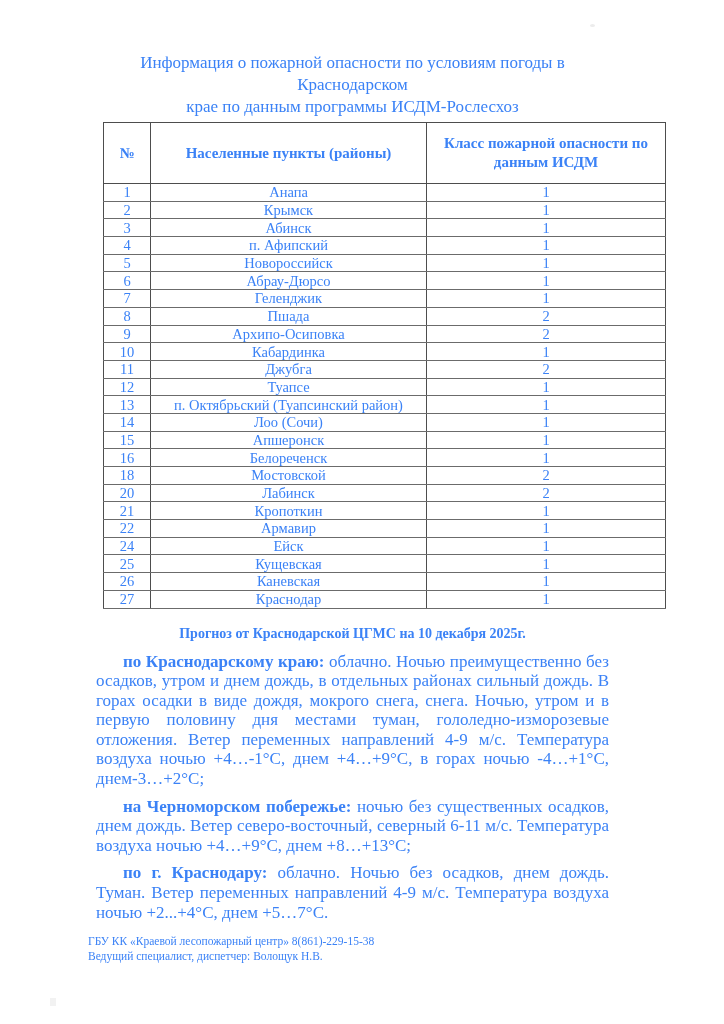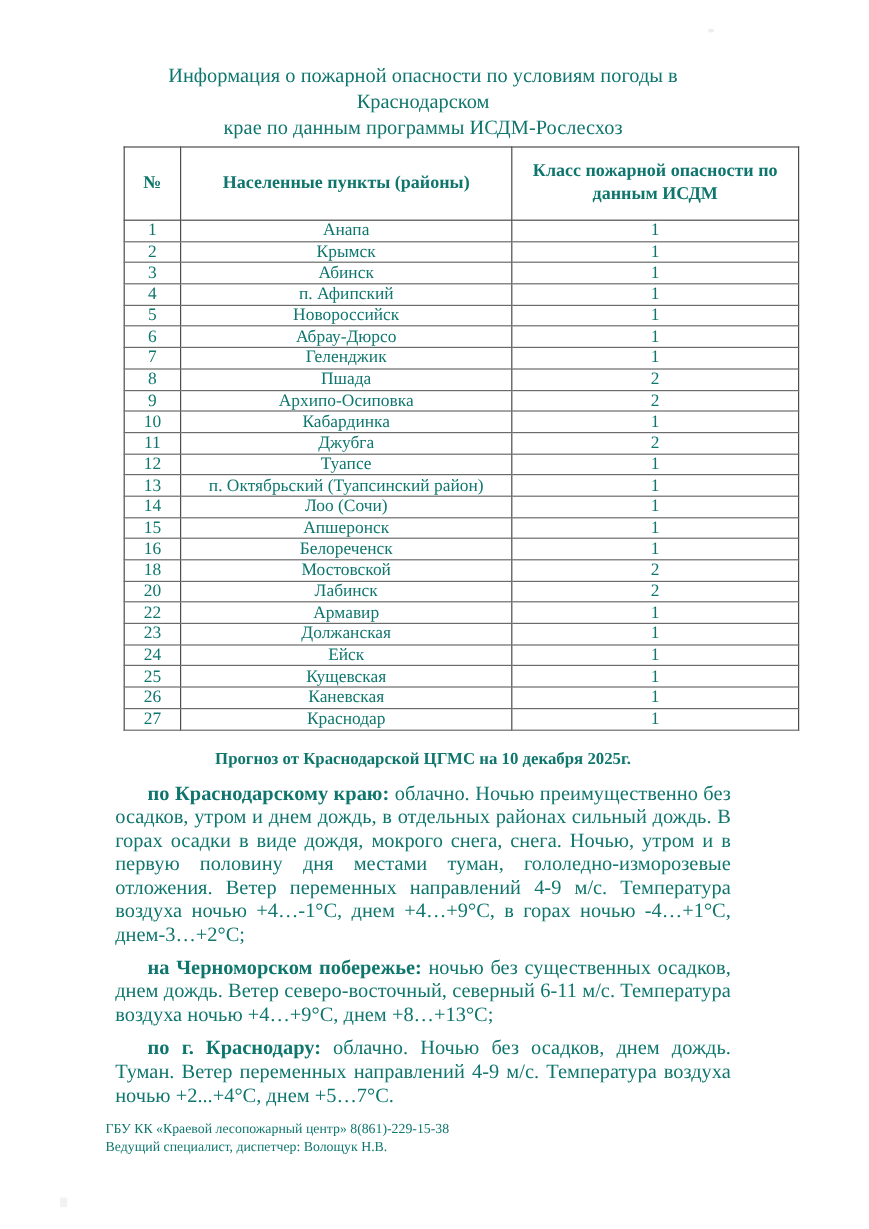--- a/index.html
+++ b/index.html
@@ -2,21 +2,21 @@
 <html><head>
 <meta charset="utf-8">
 <style>
   html, body { margin: 0; padding: 0; background: #ffffff; }
   body { width: 724px; height: 1024px; overflow: hidden; }
   .page {
     box-sizing: border-box;
     width: 664px; height: 1024px;
     padding: 52px 47px 0 88px;
     font-family: "Liberation Serif", "DejaVu Serif", serif;
-    color: #0f766e;
+    color: #3b82f6;
     position: relative;
     background: #ffffff;
   }
   
   .title-block { text-align: center; font-size: 17px; line-height: 22px; }
   .title-line3 { font-weight: bold; }
 
   
   table.fire {
     border-collapse: collapse;
@@ -185,27 +185,27 @@
         <td class="c-num">18</td>
         <td class="c-name">Мостовской</td>
         <td class="c-class">2</td>
       </tr>
         <tr>
         <td class="c-num">20</td>
         <td class="c-name">Лабинск</td>
         <td class="c-class">2</td>
       </tr>
         <tr>
+        <td class="c-num">21</td>
+        <td class="c-name">Кропоткин</td>
+        <td class="c-class">1</td>
+      </tr>
+        <tr>
         <td class="c-num">22</td>
         <td class="c-name">Армавир</td>
-        <td class="c-class">1</td>
-      </tr>
-        <tr>
-        <td class="c-num">23</td>
-        <td class="c-name">Должанская</td>
         <td class="c-class">1</td>
       </tr>
         <tr>
         <td class="c-num">24</td>
         <td class="c-name">Ейск</td>
         <td class="c-class">1</td>
       </tr>
         <tr>
         <td class="c-num">25</td>
         <td class="c-name">Кущевская</td>

